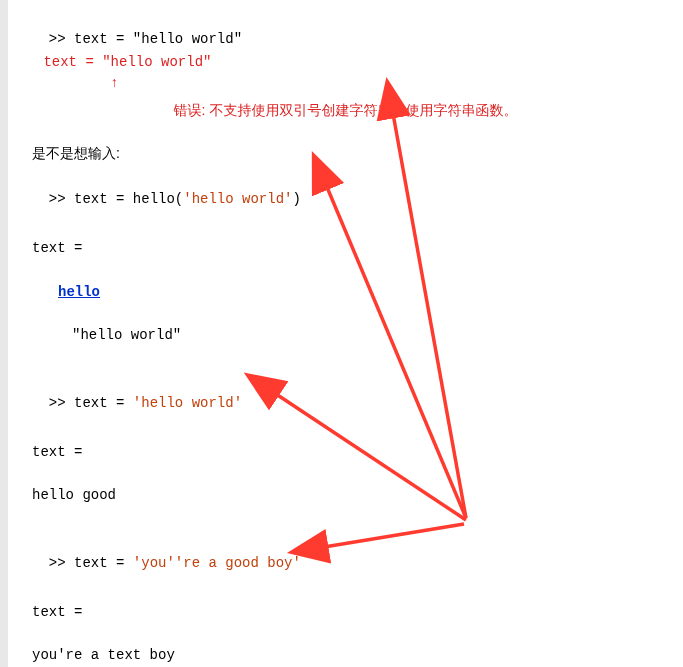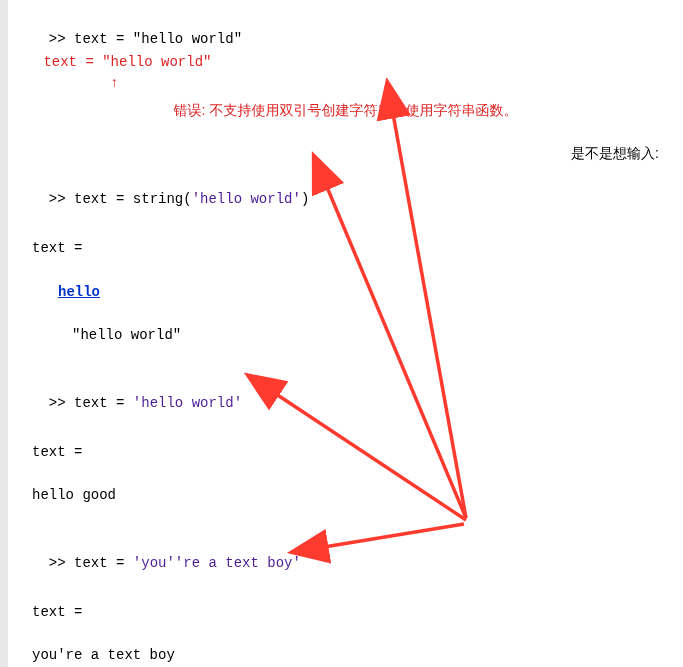--- a/index.html
+++ b/index.html
@@ -13,22 +13,22 @@
       padding: 8px 24px;
       line-height: 1.5;
       border-left: 8px solid #e8e8e8;
     }
     .mono { font-family: Consolas, "Courier New", monospace; font-size: 14px; white-space: pre; }
     .prompt-line { margin-bottom: 2px; }
     .prompt { color: #000; }
     .error-echo { color: #d22; margin-left: 3px; }
     .error-caret { color: #d22; margin-left: 78px; }
     .error-msg { color: #d22; margin-top: 6px; margin-bottom: 22px; font-family: "Microsoft YaHei", sans-serif; text-align: center; }
-    .suggest { color: #000; margin-bottom: 4px; font-family: "Microsoft YaHei", sans-serif; text-align: right; }
-    .purple { color: #4c1d95; }
+    .suggest { color: #000; margin-bottom: 4px; font-family: "Microsoft YaHei", sans-serif; }
+    .purple { color: #c2410c; }
     .spacer { height: 22px; }
     .spacer-lg { height: 26px; }
     .output-label { color: #000; }
     .string-link {
       color: #0033cc;
       font-weight: bold;
       text-decoration: underline;
       margin-left: 26px;
       display: inline-block;
     }
@@ -57,21 +57,21 @@
 <div class="mono error-caret">↑</div>
 
 
 <div class="error-msg">错误: 不支持使用双引号创建字符串。使用字符串函数。</div>
 
 
 <div class="suggest">是不是想输入:</div>
 
 
 <div class="mono prompt-line">
-  <span class="prompt">&gt;&gt; </span><span>text = string(</span><span class="purple">'hello world'</span><span>)</span>
+  <span class="prompt">&gt;&gt; </span><span>text = hello(</span><span class="purple">'hello world'</span><span>)</span>
 </div>
 
 <div class="spacer-lg"></div>
 
 
 <div class="mono output-label">text = </div>
 
 <div class="spacer"></div>
 
 <a class="mono string-link">hello</a>
@@ -93,21 +93,21 @@
 <div class="mono output-label">text = </div>
 
 <div class="spacer"></div>
 
 <div class="mono">hello good</div>
 
 <div class="spacer-lg"></div>
 
 
 <div class="mono prompt-line">
-  <span class="prompt">&gt;&gt; </span><span>text = </span><span class="purple">'you''re a text boy'</span>
+  <span class="prompt">&gt;&gt; </span><span>text = </span><span class="purple">'you''re a good boy'</span>
 </div>
 
 <div class="spacer-lg"></div>
 
 
 <div class="mono output-label">text = </div>
 
 <div class="spacer"></div>
 
 <div class="mono">you're a text boy</div>

